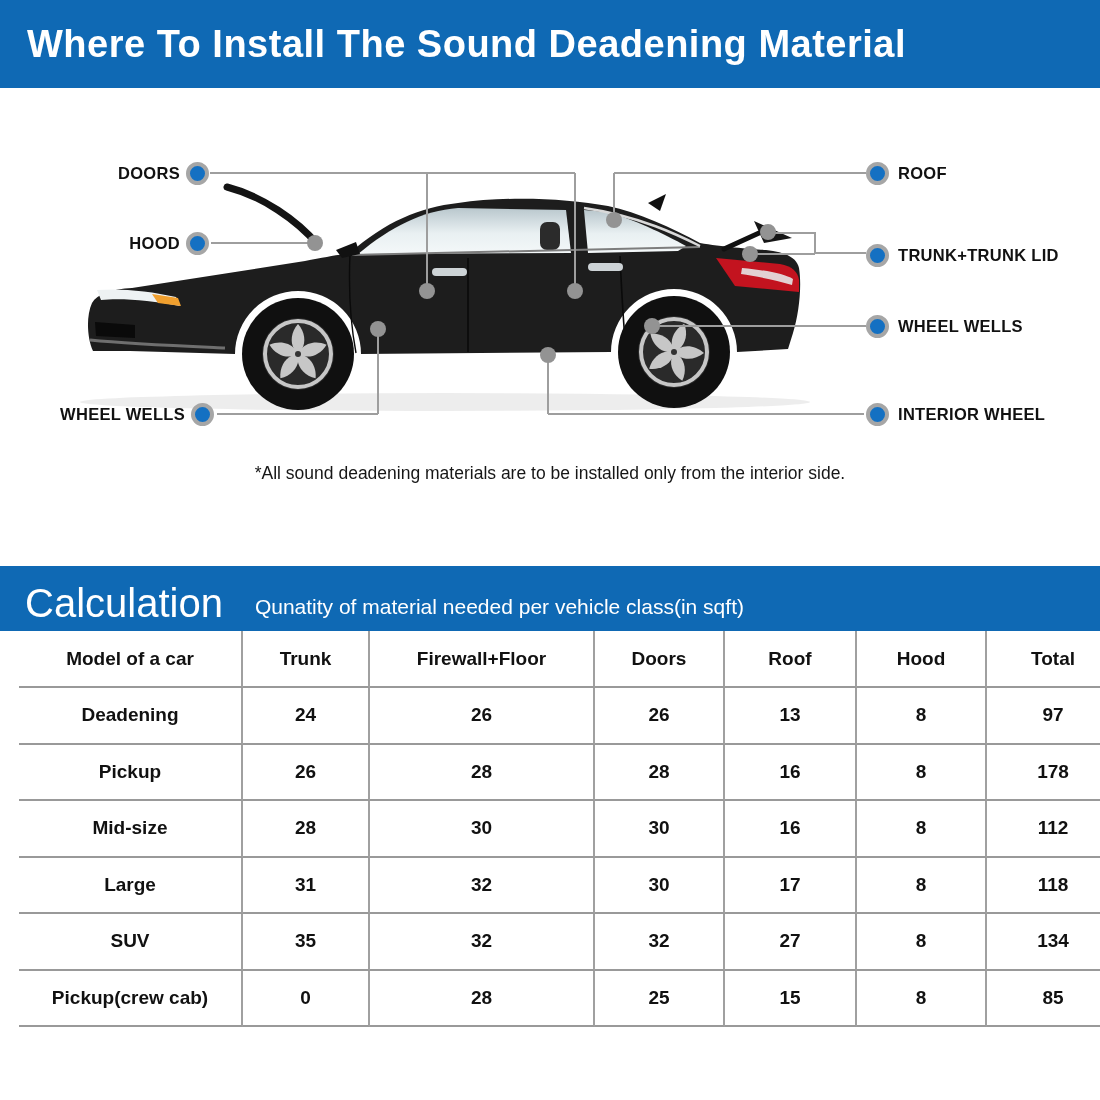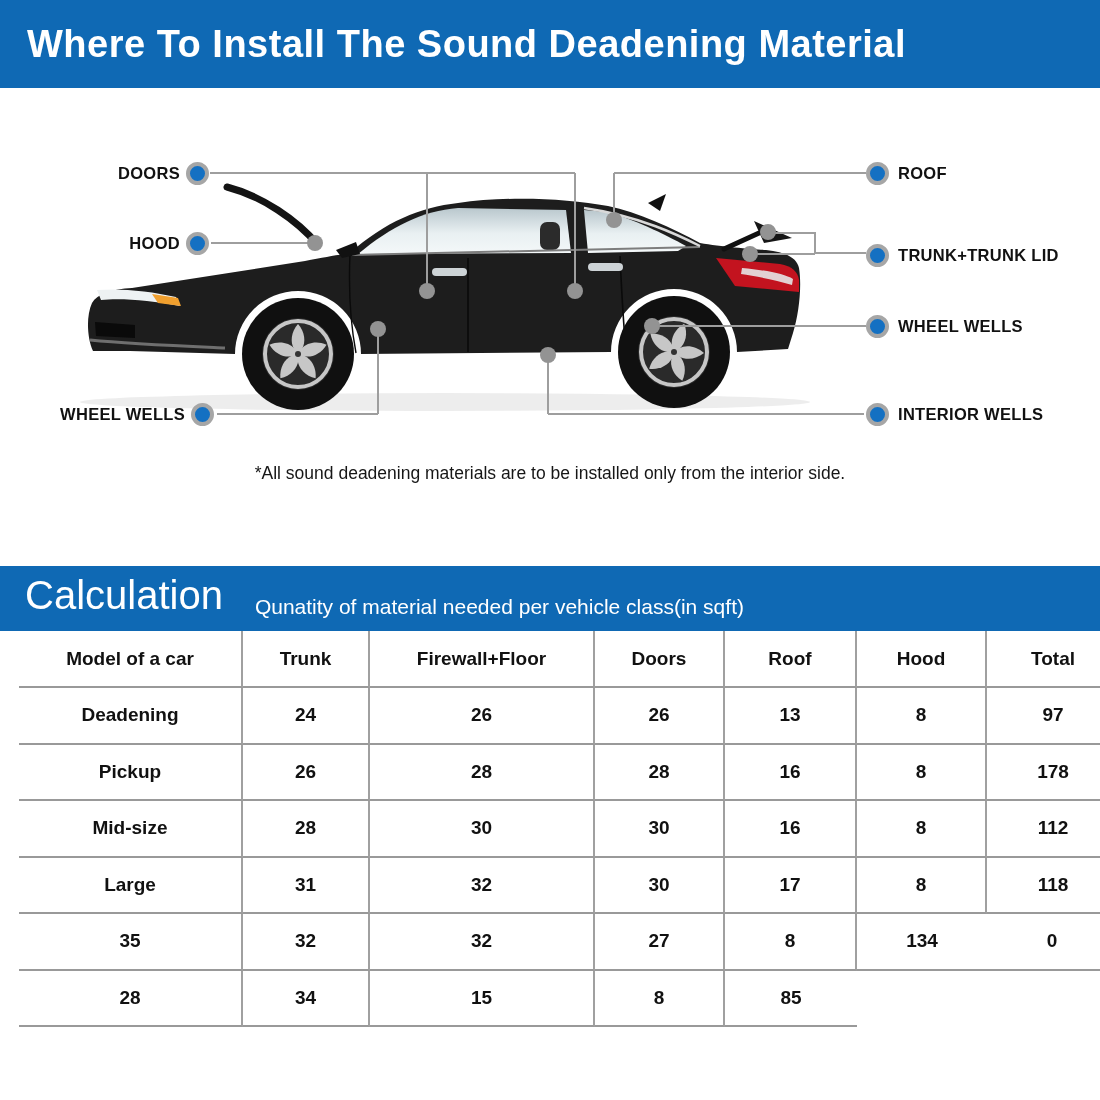--- a/index.html
+++ b/index.html
@@ -27,21 +27,21 @@
   .pos-trunk{left:866px;top:244px;}
   .pos-wheelwells-right{left:866px;top:315px;}
   .pos-floor{left:866px;top:403px;}
 
   .note{position:absolute;left:0;top:463px;width:1100px;text-align:center;
         font-size:17.5px;color:#161616;}
 
   
   .calc-bar{position:absolute;left:0;top:566px;width:1100px;height:65px;background:#0f69b4;
             display:flex;align-items:flex-end;color:#fff;}
-  .calc-bar .calc-title{font-size:40px;font-weight:400;margin:0 0 16px 25px;line-height:1;}
+  .calc-bar .calc-title{font-size:40px;font-weight:400;margin:0 0 8px 25px;line-height:1;}
   .calc-bar .calc-sub{font-size:21px;font-weight:400;margin:0 0 14px 32px;line-height:1;}
 
   .tbl{position:absolute;left:0;top:631px;width:1100px;
        display:grid;
        grid-template-columns:224px 127px 225px 130px 132px 130px 132px;
        grid-template-rows:57px repeat(6,56.5px);padding-left:19px;}
   .cell{display:flex;align-items:center;justify-content:center;
         border-bottom:2px solid #999;font-size:19px;box-sizing:border-box;}
   .cell.vr{border-right:2px solid #a0a0a0;}
   .th{font-weight:700;}
@@ -186,21 +186,21 @@
   <div class="loc-label loc-right pos-trunk">
     <span class="marker"></span>
     <span class="txt">TRUNK+TRUNK LID</span>
   </div>
   <div class="loc-label loc-right pos-wheelwells-right">
     <span class="marker"></span>
     <span class="txt">WHEEL WELLS</span>
   </div>
   <div class="loc-label loc-right pos-floor">
     <span class="marker"></span>
-    <span class="txt">INTERIOR WELLS</span>
+    <span class="txt">INTERIOR WHEEL</span>
   </div>
 
   <div class="note">*All sound deadening materials are to be installed only from the interior side.</div>
 
   <div class="calc-bar">
     <div class="calc-title">Calculation</div>
     <div class="calc-sub">Qunatity of material needed per vehicle class(in sqft)</div>
   </div>
 
   <div class="tbl">
@@ -237,28 +237,30 @@
     <div class="cell num">112</div>
 
     <div class="cell model vr">Large</div>
     <div class="cell num vr">31</div>
     <div class="cell num vr">32</div>
     <div class="cell num vr">30</div>
     <div class="cell num vr">17</div>
     <div class="cell num vr">8</div>
     <div class="cell num">118</div>
 
+    <div class="cell model vr">SUV</div>
     <div class="cell num vr">35</div>
     <div class="cell num vr">32</div>
     <div class="cell num vr">32</div>
     <div class="cell num vr">27</div>
     <div class="cell num vr">8</div>
     <div class="cell num">134</div>
 
+    <div class="cell model vr">Pickup(crew cab)</div>
     <div class="cell num vr">0</div>
     <div class="cell num vr">28</div>
-    <div class="cell num vr">34</div>
+    <div class="cell num vr">25</div>
     <div class="cell num vr">15</div>
     <div class="cell num vr">8</div>
     <div class="cell num">85</div>
   </div>
 
 </div>
 
 </body></html>

